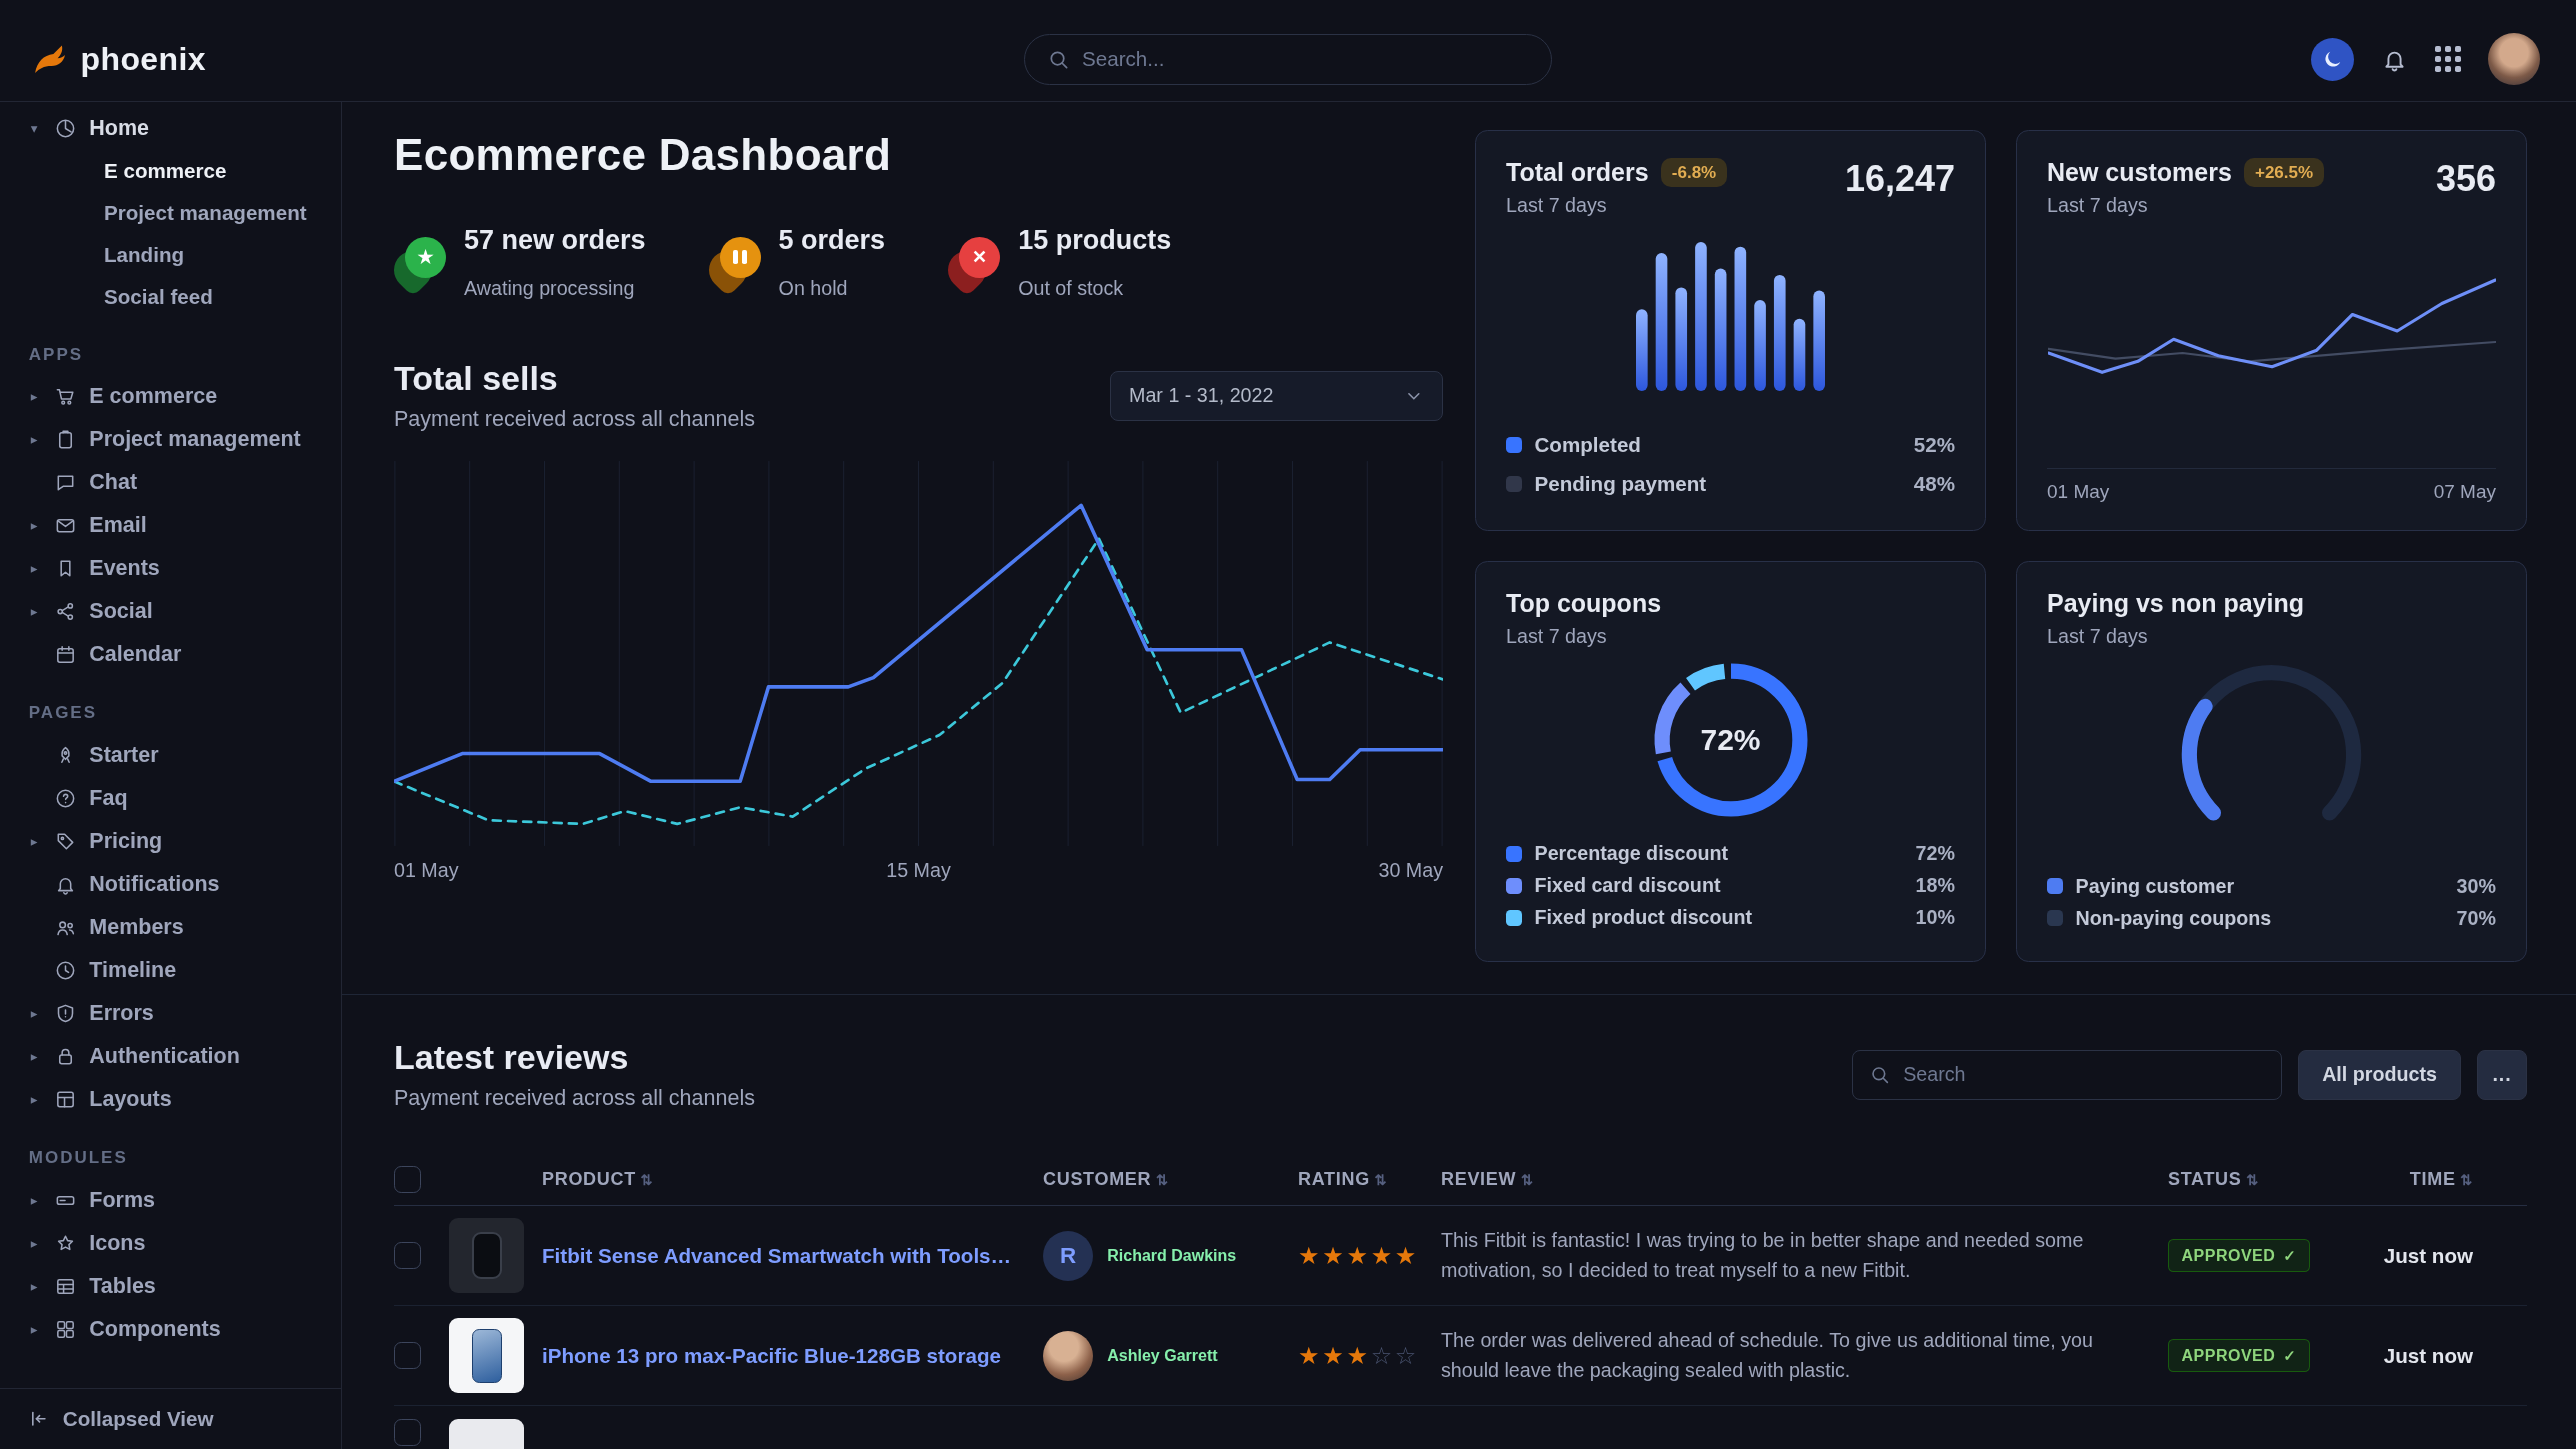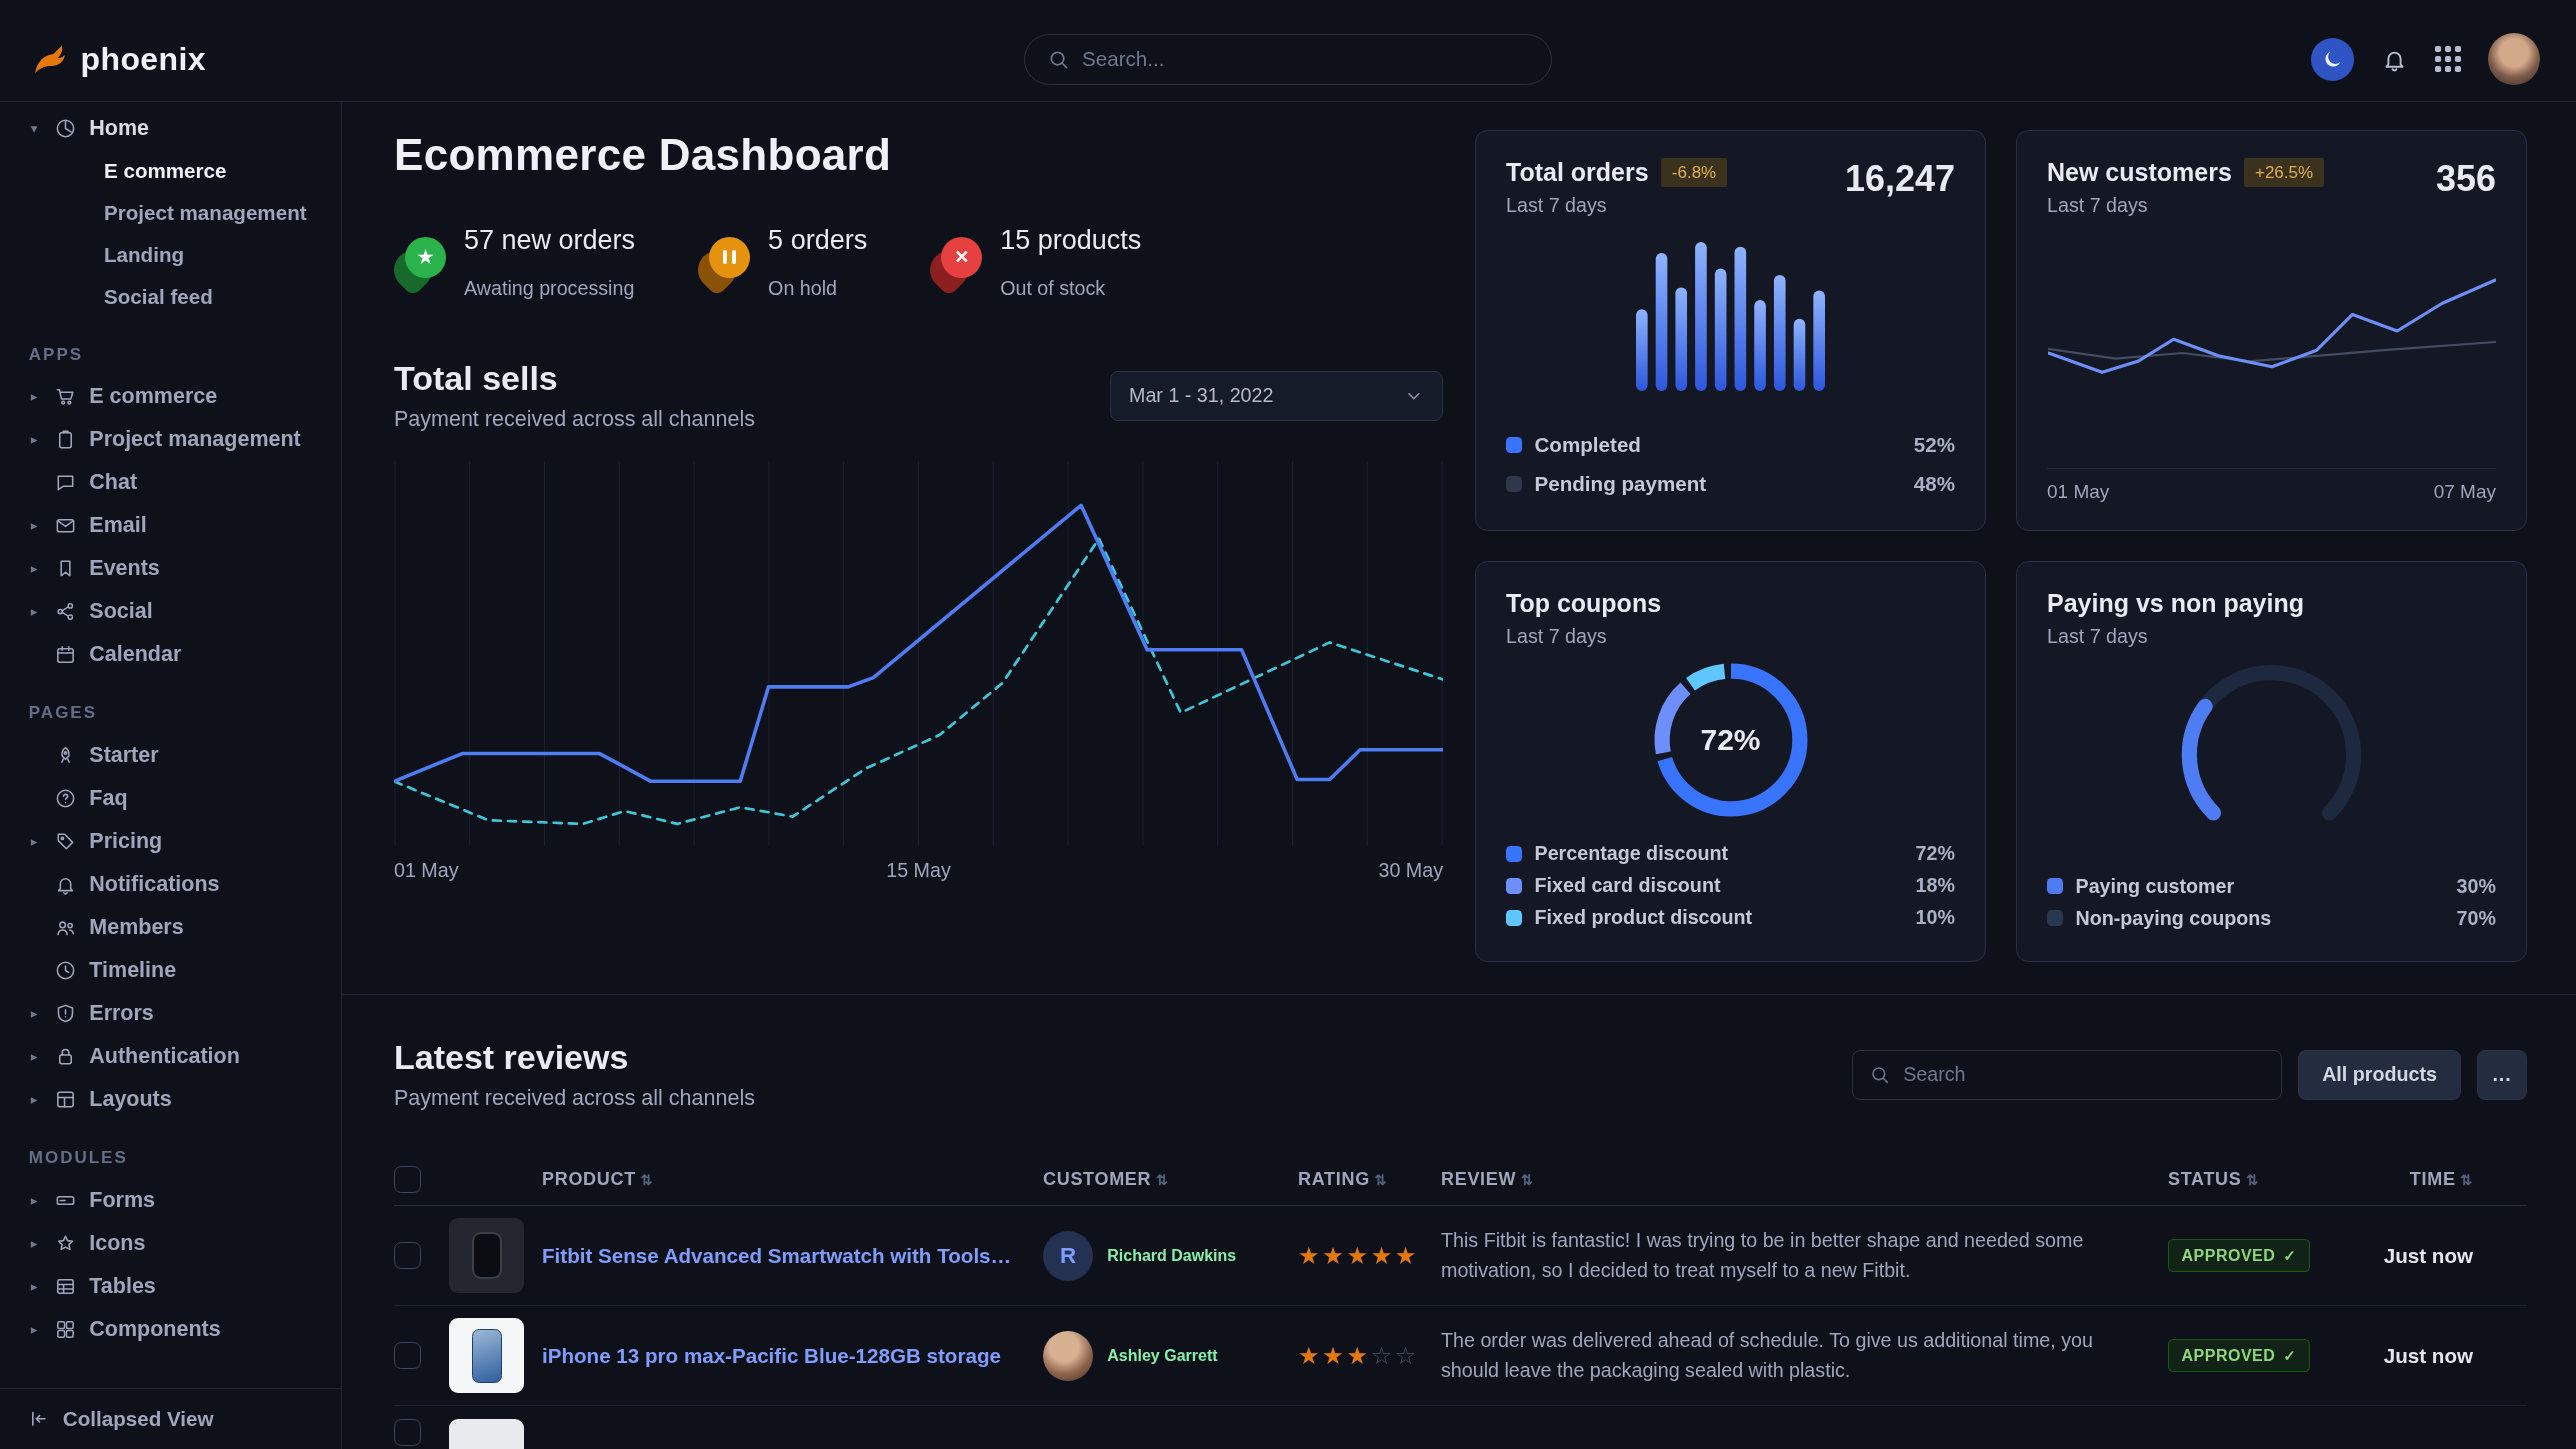--- a/index.html
+++ b/index.html
@@ -51,39 +51,39 @@
 .stats{display:flex;gap:63px;margin-top:45px}
 .stat{display:flex;gap:18px;align-items:center}
 .bubwrap{position:relative;width:52px;height:52px;flex:0 0 auto}
 .blob{position:absolute;left:0;bottom:0;width:38px;height:38px;border-radius:50% 50% 9px 50%;transform:rotate(45deg)}
 .bubble{position:absolute;right:0;top:0;width:41px;height:41px;border-radius:50%;display:flex;align-items:center;justify-content:center;color:#fff;font-size:18px;font-style:normal;font-weight:700}
 .stat-g .bubble{background:#2bb34b}.stat-g .blob{background:#17692c}
 .stat-o .bubble{background:#e5920f}.stat-o .blob{background:#8a5207}
 .stat-r .bubble{background:#e64040}.stat-r .blob{background:#8c1f1f}
 .pbars{display:flex;gap:4.5px}
 .pbars b{width:4.5px;height:14.3px;background:#fff;border-radius:1.8px;display:block}
-.stat-val{font-size:27px;font-weight:400;color:#e8ebf3}
+.stat-val{font-size:27px;font-weight:700;color:#e8ebf3}
 .stat-lbl{font-size:19.7px;color:#9fa6bc;margin-top:21px}
 
 
 .ts-head{margin-top:59px;display:flex;align-items:center;justify-content:space-between}
 .sec-title{font-size:34px;font-weight:800;color:#e8ebf3}
 .sec-sub{font-size:21.5px;color:#9fa6bc;margin-top:9px}
 .date-select{width:333px;height:50px;border:0.9px solid #2b3245;border-radius:8px;background:#161b29;display:flex;align-items:center;justify-content:space-between;padding:0 18px;font-size:19.7px;color:#b3bac9;cursor:pointer}
 .date-select svg{width:19.7px;height:19.7px;color:#8b93a9}
 .ts-chart{margin-top:29px;width:1049px;height:385px}
 .ts-xlabels{display:flex;justify-content:space-between;margin-top:12.5px;font-size:19.7px;color:#9fa6bc;width:1049px}
 
 
 .cards{display:grid;grid-template-columns:1fr 1fr;grid-template-rows:401px 401px;gap:30px}
 .card{background:#141824;border:0.9px solid #283048;border-radius:12.5px;padding:27px 30px;display:flex;flex-direction:column;overflow:hidden}
 .card-top{display:flex;justify-content:space-between;align-items:flex-start}
 .ctr{display:flex;align-items:center;gap:12.5px}
 .card h3{font-size:25px;font-weight:700;color:#e8ebf3;white-space:nowrap}
-.pill{font-size:17px;font-weight:400;padding:4.5px 10.7px;border-radius:2px;background:#3a321d;color:#e2ad52}
+.pill{font-size:17px;font-weight:700;padding:4.5px 10.7px;border-radius:10px;background:#3a321d;color:#e2ad52}
 .muted{font-size:19.7px;color:#9fa6bc;margin-top:7.2px}
 .big-num{font-size:36px;font-weight:700;color:#e8ebf3}
 .chart-mid{margin:auto;position:relative}
 .grow{flex:1;display:flex;align-items:center;justify-content:center;width:100%}
 .legend{margin-top:auto}
 .lrow{display:flex;align-items:center;gap:12.5px;padding:7.2px 0;font-size:20.6px}
 .legend.tight .lrow{padding:4.5px 0;font-size:19.7px}
 .sw{width:16px;height:16px;border-radius:4.5px;flex:0 0 auto;background:#3874ff}
 .ll{color:#c3c9d8;font-weight:600}
 .lv{margin-left:auto;color:#aab1c4;font-weight:600}

